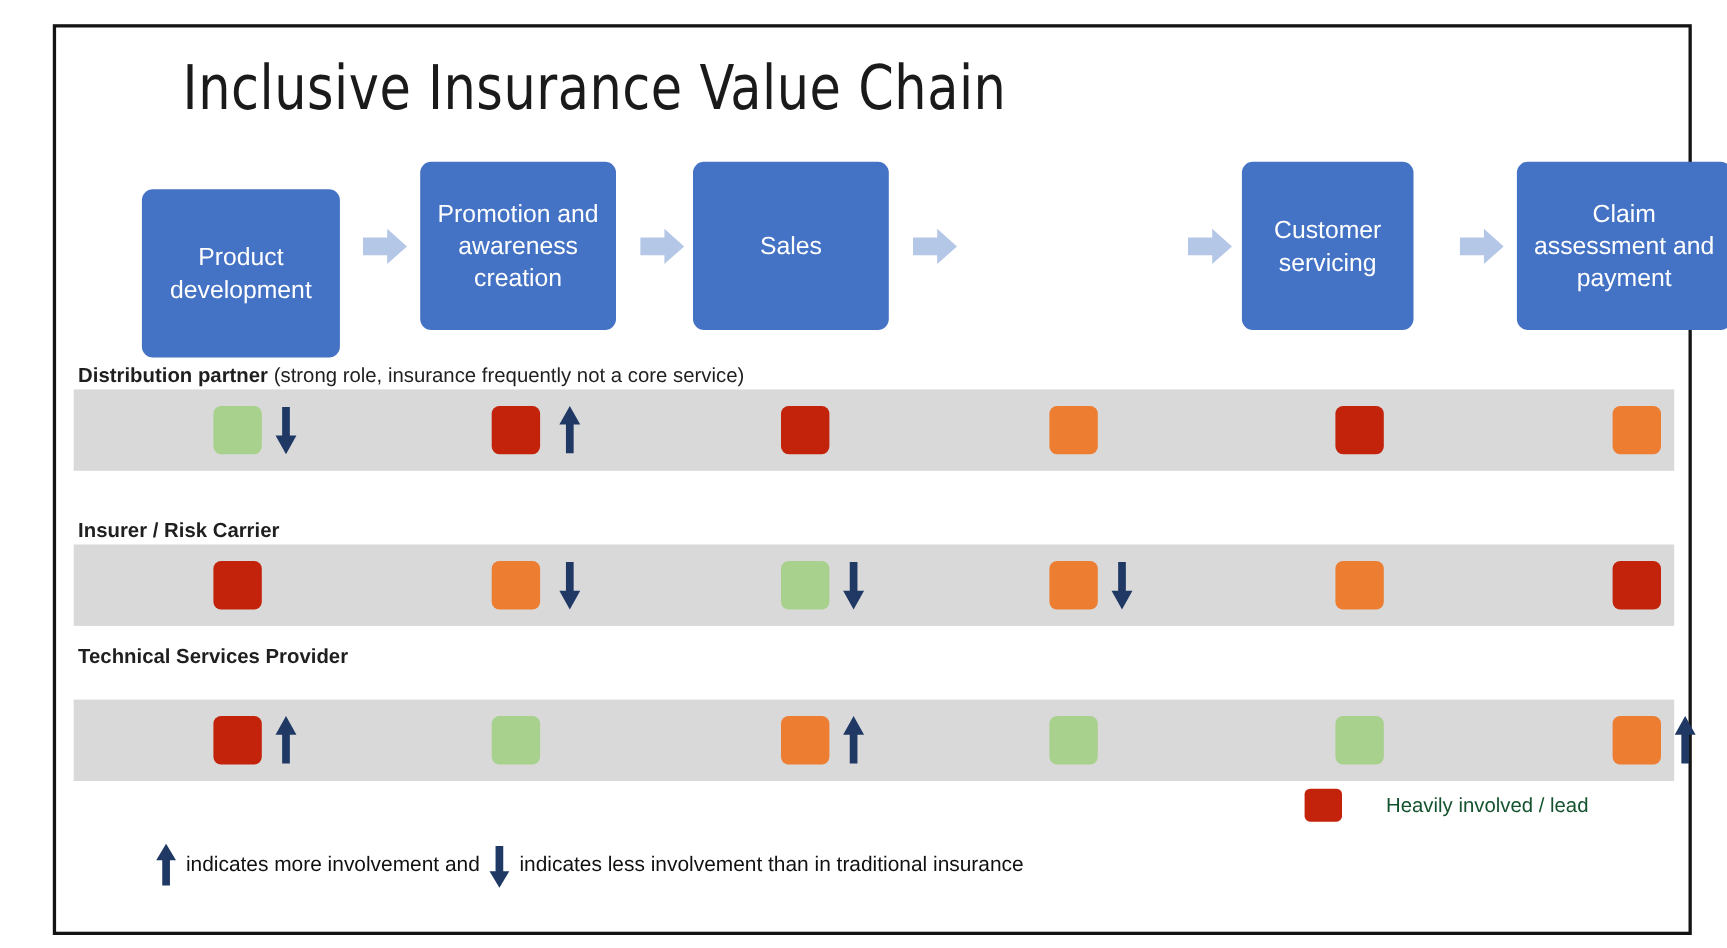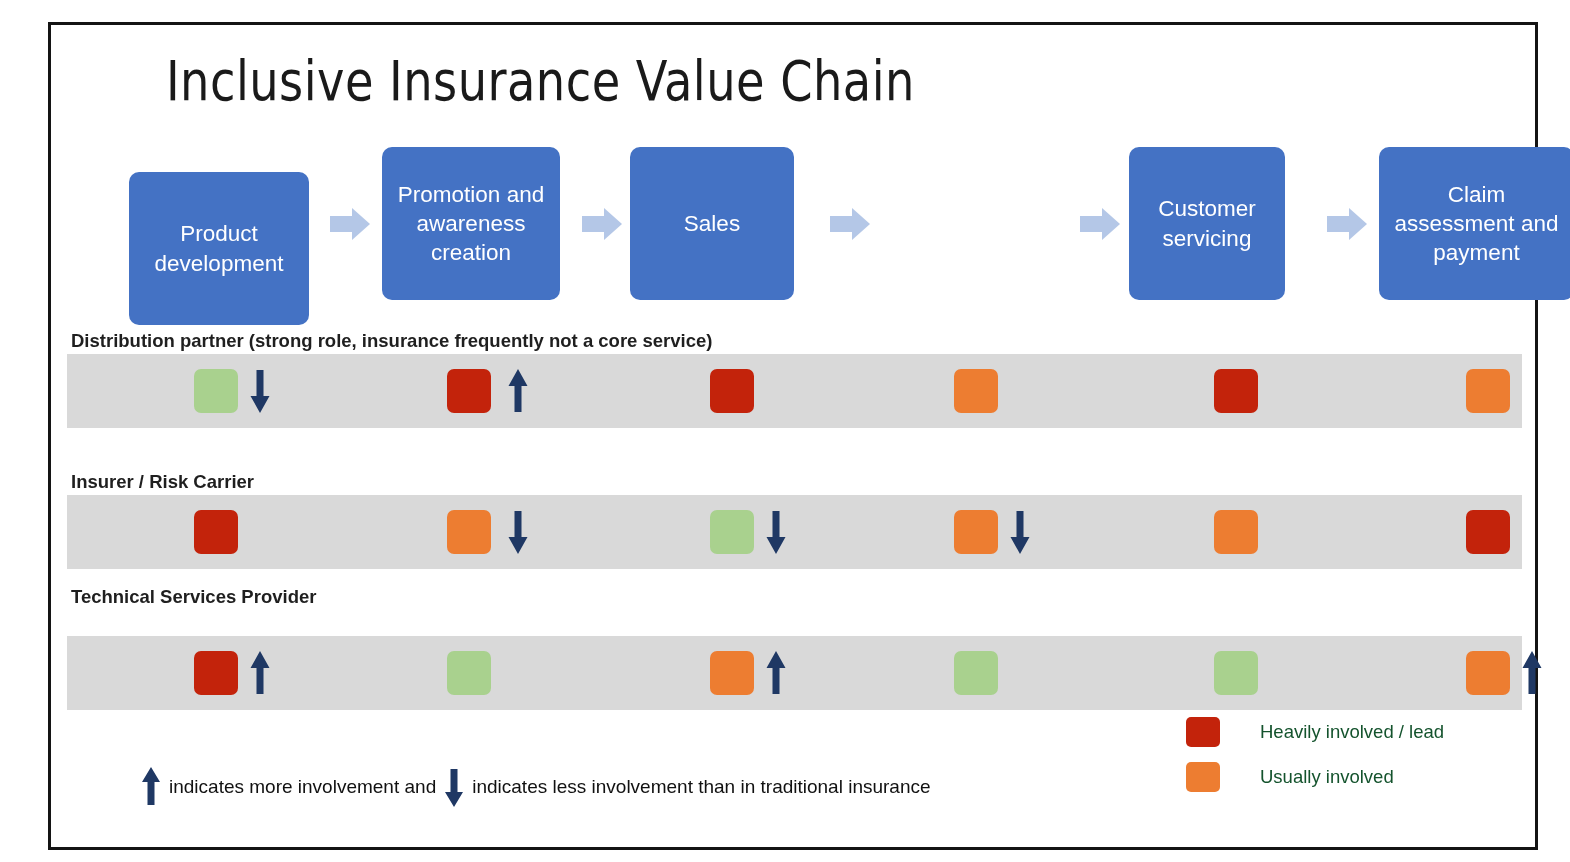--- a/index.html
+++ b/index.html
@@ -76,21 +76,21 @@
 
   
   .section-label {
     position: absolute;
     left: 20px;
     font-size: 18.5px;
     color: #1f1f1f;
     white-space: nowrap;
   }
   .section-label .strong { font-weight: bold; }
-  .section-label .sub { font-weight: bold; }
+  .section-label .sub { font-weight: normal; }
 
   .band {
     position: absolute;
     left: 16px;
     width: 1455px;
     height: 74px;
     background: #D9D9D9;
   }
 
   .cell {
@@ -178,21 +178,21 @@
         </svg>
       </div>
       <div class="chain-box" style="left: 295px; width: 178px;">
         <span class="lbl">Promotion and awareness creation</span>
       </div>
       <div class="chain-arrow" style="left: 495px;">
         <svg width="40" height="32" viewBox="0 0 40 32">
           <path d="M0 8 L22 8 L22 0 L40 16 L22 32 L22 24 L0 24 Z" fill="#B4C7E7"></path>
         </svg>
       </div>
-      <div class="chain-box" style="left: 543px; width: 164px;">
+      <div class="chain-box" style="left: 543px; width: 178px;">
         <span class="lbl">Sales</span>
       </div>
       <div class="chain-arrow" style="left: 743px;">
         <svg width="40" height="32" viewBox="0 0 40 32">
           <path d="M0 8 L22 8 L22 0 L40 16 L22 32 L22 24 L0 24 Z" fill="#B4C7E7"></path>
         </svg>
       </div>
       <div class="chain-arrow" style="left: 993px;">
         <svg width="40" height="32" viewBox="0 0 40 32">
           <path d="M0 8 L22 8 L22 0 L40 16 L22 32 L22 24 L0 24 Z" fill="#B4C7E7"></path>
@@ -294,19 +294,15 @@
       </svg>
     </span>
     <span class="fn-text">indicates less involvement than in traditional insurance</span>
   </div>
 
   <div class="legend" id="legend">
       <div class="legend-row">
         <div class="legend-swatch red"></div>
         <div class="legend-text">Heavily involved / lead</div>
       </div>
-      <div class="legend-row">
-        <div class="legend-swatch orange"></div>
-        <div class="legend-text">Usually involved</div>
-      </div>
     </div>
 
 </div>
 
 </body></html>

